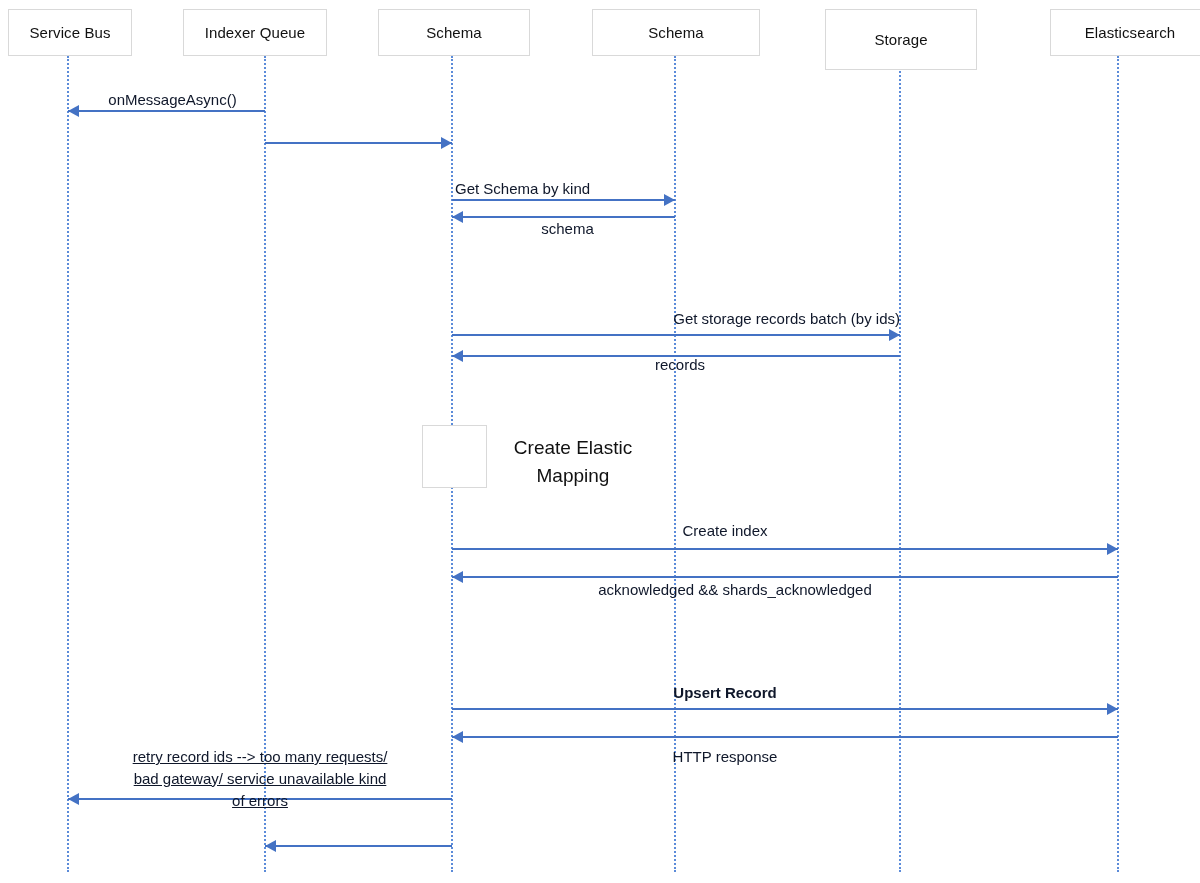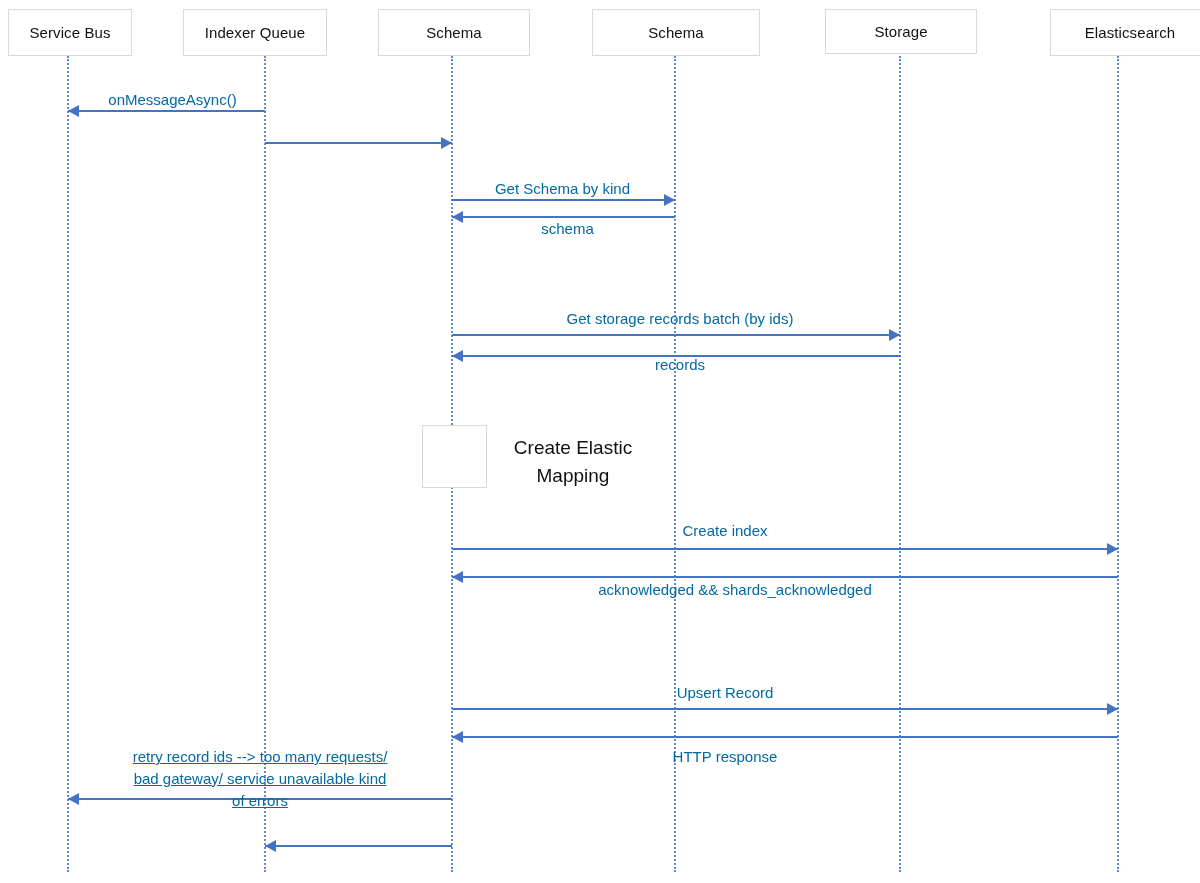--- a/index.html
+++ b/index.html
@@ -49,21 +49,21 @@
   }
   .arrowhead.right {
     border-left: 11px solid #4472c4;
   }
   .arrowhead.left {
     border-right: 11px solid #4472c4;
   }
   .msg-label {
     position: absolute;
     font-size: 15px;
-    color: #0369a1;
+    color: #0f172a;
     text-align: center;
     line-height: 1.45;
     white-space: pre-line;
   }
   .activation {
     position: absolute;
     box-sizing: border-box;
     border: 1px solid #d9d9d9;
     background: #ffffff;
   }
@@ -91,55 +91,55 @@
     </div>
     <div class="participant-box" style="left: 183px; top: 9px; width: 144px; height: 47px;">
       <span>Indexer Queue</span>
     </div>
     <div class="participant-box" style="left: 378px; top: 9px; width: 152px; height: 47px;">
       <span>Schema</span>
     </div>
     <div class="participant-box" style="left: 592px; top: 9px; width: 168px; height: 47px;">
       <span>Schema</span>
     </div>
-    <div class="participant-box" style="left: 825px; top: 9px; width: 152px; height: 45px;">
+    <div class="participant-box" style="left: 825px; top: 9px; width: 152px; height: 61px;">
       <span>Storage</span>
     </div>
     <div class="participant-box" style="left: 1050px; top: 9px; width: 160px; height: 47px;">
       <span>Elasticsearch</span>
     </div>
     <div class="activation" style="left: 422px; top: 425px; width: 65px; height: 63px;"></div>
     <div class="note-label" style="left: 488px; top: 434px; width: 170px;">Create Elastic
 Mapping</div>
     <div class="msg" style="left: 68px; top: 110px; width: 197px;"></div>
     <div class="arrowhead left" style="top: 105px; left: 68px;"></div>
     <div class="msg-label" style="left: 75px; top: 89px; width: 195px; text-align: center;">onMessageAsync()</div>
     <div class="msg" style="left: 265px; top: 142px; width: 187px;"></div>
     <div class="arrowhead right" style="top: 137px; left: 441px;"></div>
     <div class="msg" style="left: 452px; top: 199px; width: 223px;"></div>
     <div class="arrowhead right" style="top: 194px; left: 664px;"></div>
-    <div class="msg-label" style="left: 455px; top: 178px; width: 215px; text-align: center;">Get Schema by kind</div>
+    <div class="msg-label" style="left: 455px; top: 178px; width: 215px; text-align: left;">Get Schema by kind</div>
     <div class="msg" style="left: 452px; top: 216px; width: 223px;"></div>
     <div class="arrowhead left" style="top: 211px; left: 452px;"></div>
     <div class="msg-label" style="left: 460px; top: 218px; width: 215px; text-align: center;">schema</div>
     <div class="msg" style="left: 452px; top: 334px; width: 448px;"></div>
     <div class="arrowhead right" style="top: 329px; left: 889px;"></div>
-    <div class="msg-label" style="left: 460px; top: 308px; width: 440px; text-align: center;">Get storage records batch (by ids)</div>
+    <div class="msg-label" style="left: 460px; top: 308px; width: 440px; text-align: right;">Get storage records batch (by ids)</div>
     <div class="msg" style="left: 452px; top: 355px; width: 448px;"></div>
     <div class="arrowhead left" style="top: 350px; left: 452px;"></div>
     <div class="msg-label" style="left: 460px; top: 354px; width: 440px; text-align: center;">records</div>
     <div class="msg" style="left: 452px; top: 548px; width: 666px;"></div>
     <div class="arrowhead right" style="top: 543px; left: 1107px;"></div>
     <div class="msg-label" style="left: 455px; top: 520px; width: 540px; text-align: center;">Create index</div>
     <div class="msg" style="left: 452px; top: 576px; width: 666px;"></div>
     <div class="arrowhead left" style="top: 571px; left: 452px;"></div>
     <div class="msg-label" style="left: 455px; top: 579px; width: 560px; text-align: center;">acknowledged &amp;&amp; shards_acknowledged</div>
     <div class="msg" style="left: 452px; top: 708px; width: 666px;"></div>
     <div class="arrowhead right" style="top: 703px; left: 1107px;"></div>
-    <div class="msg-label" style="left: 455px; top: 682px; width: 540px; text-align: center;">Upsert Record</div>
+    <div class="msg-label" style="left: 455px; top: 682px; width: 540px; text-align: center; font-weight: bold;">Upsert Record</div>
     <div class="msg" style="left: 452px; top: 736px; width: 666px;"></div>
     <div class="arrowhead left" style="top: 731px; left: 452px;"></div>
     <div class="msg-label" style="left: 455px; top: 746px; width: 540px; text-align: center;">HTTP response</div>
     <div class="msg" style="left: 68px; top: 798px; width: 384px;"></div>
     <div class="arrowhead left" style="top: 793px; left: 68px;"></div>
     <div class="msg-label" style="left: 70px; top: 746px; width: 380px; text-align: center; text-decoration: underline;">retry record ids --&gt; too many requests/
 bad gateway/ service unavailable kind
 of errors</div>
     <div class="msg" style="left: 265px; top: 845px; width: 187px;"></div>
     <div class="arrowhead left" style="top: 840px; left: 265px;"></div>

